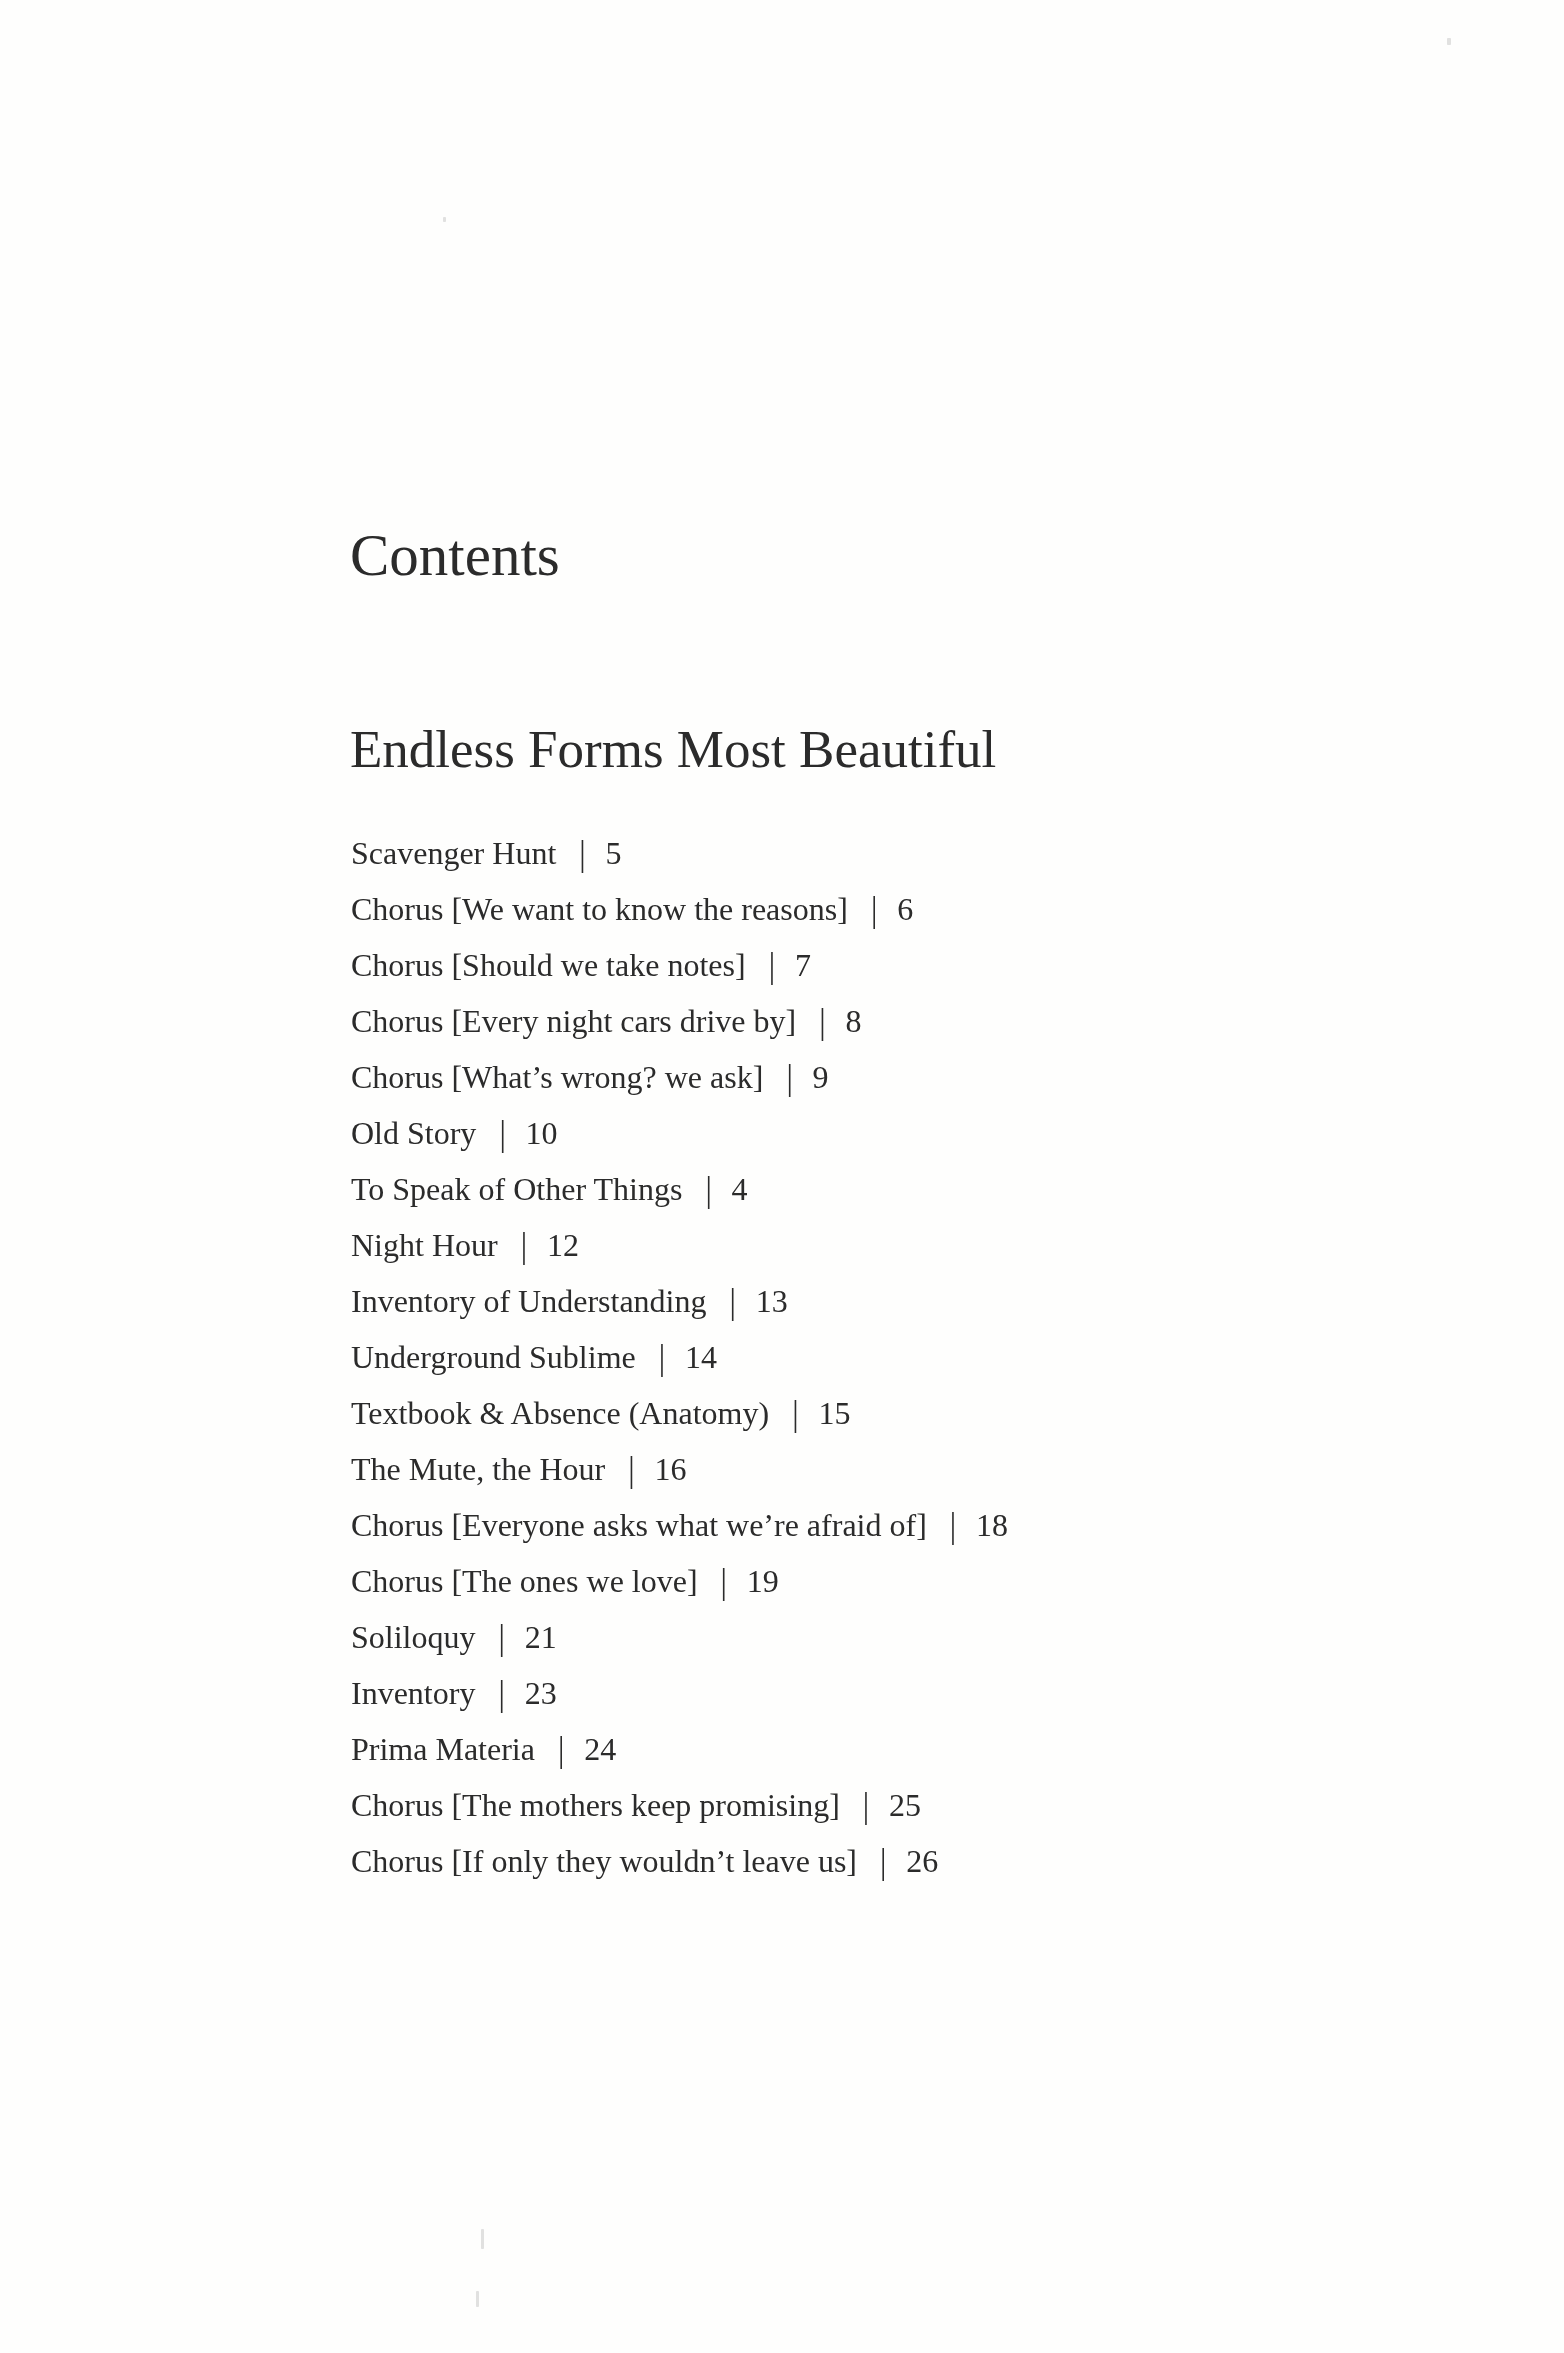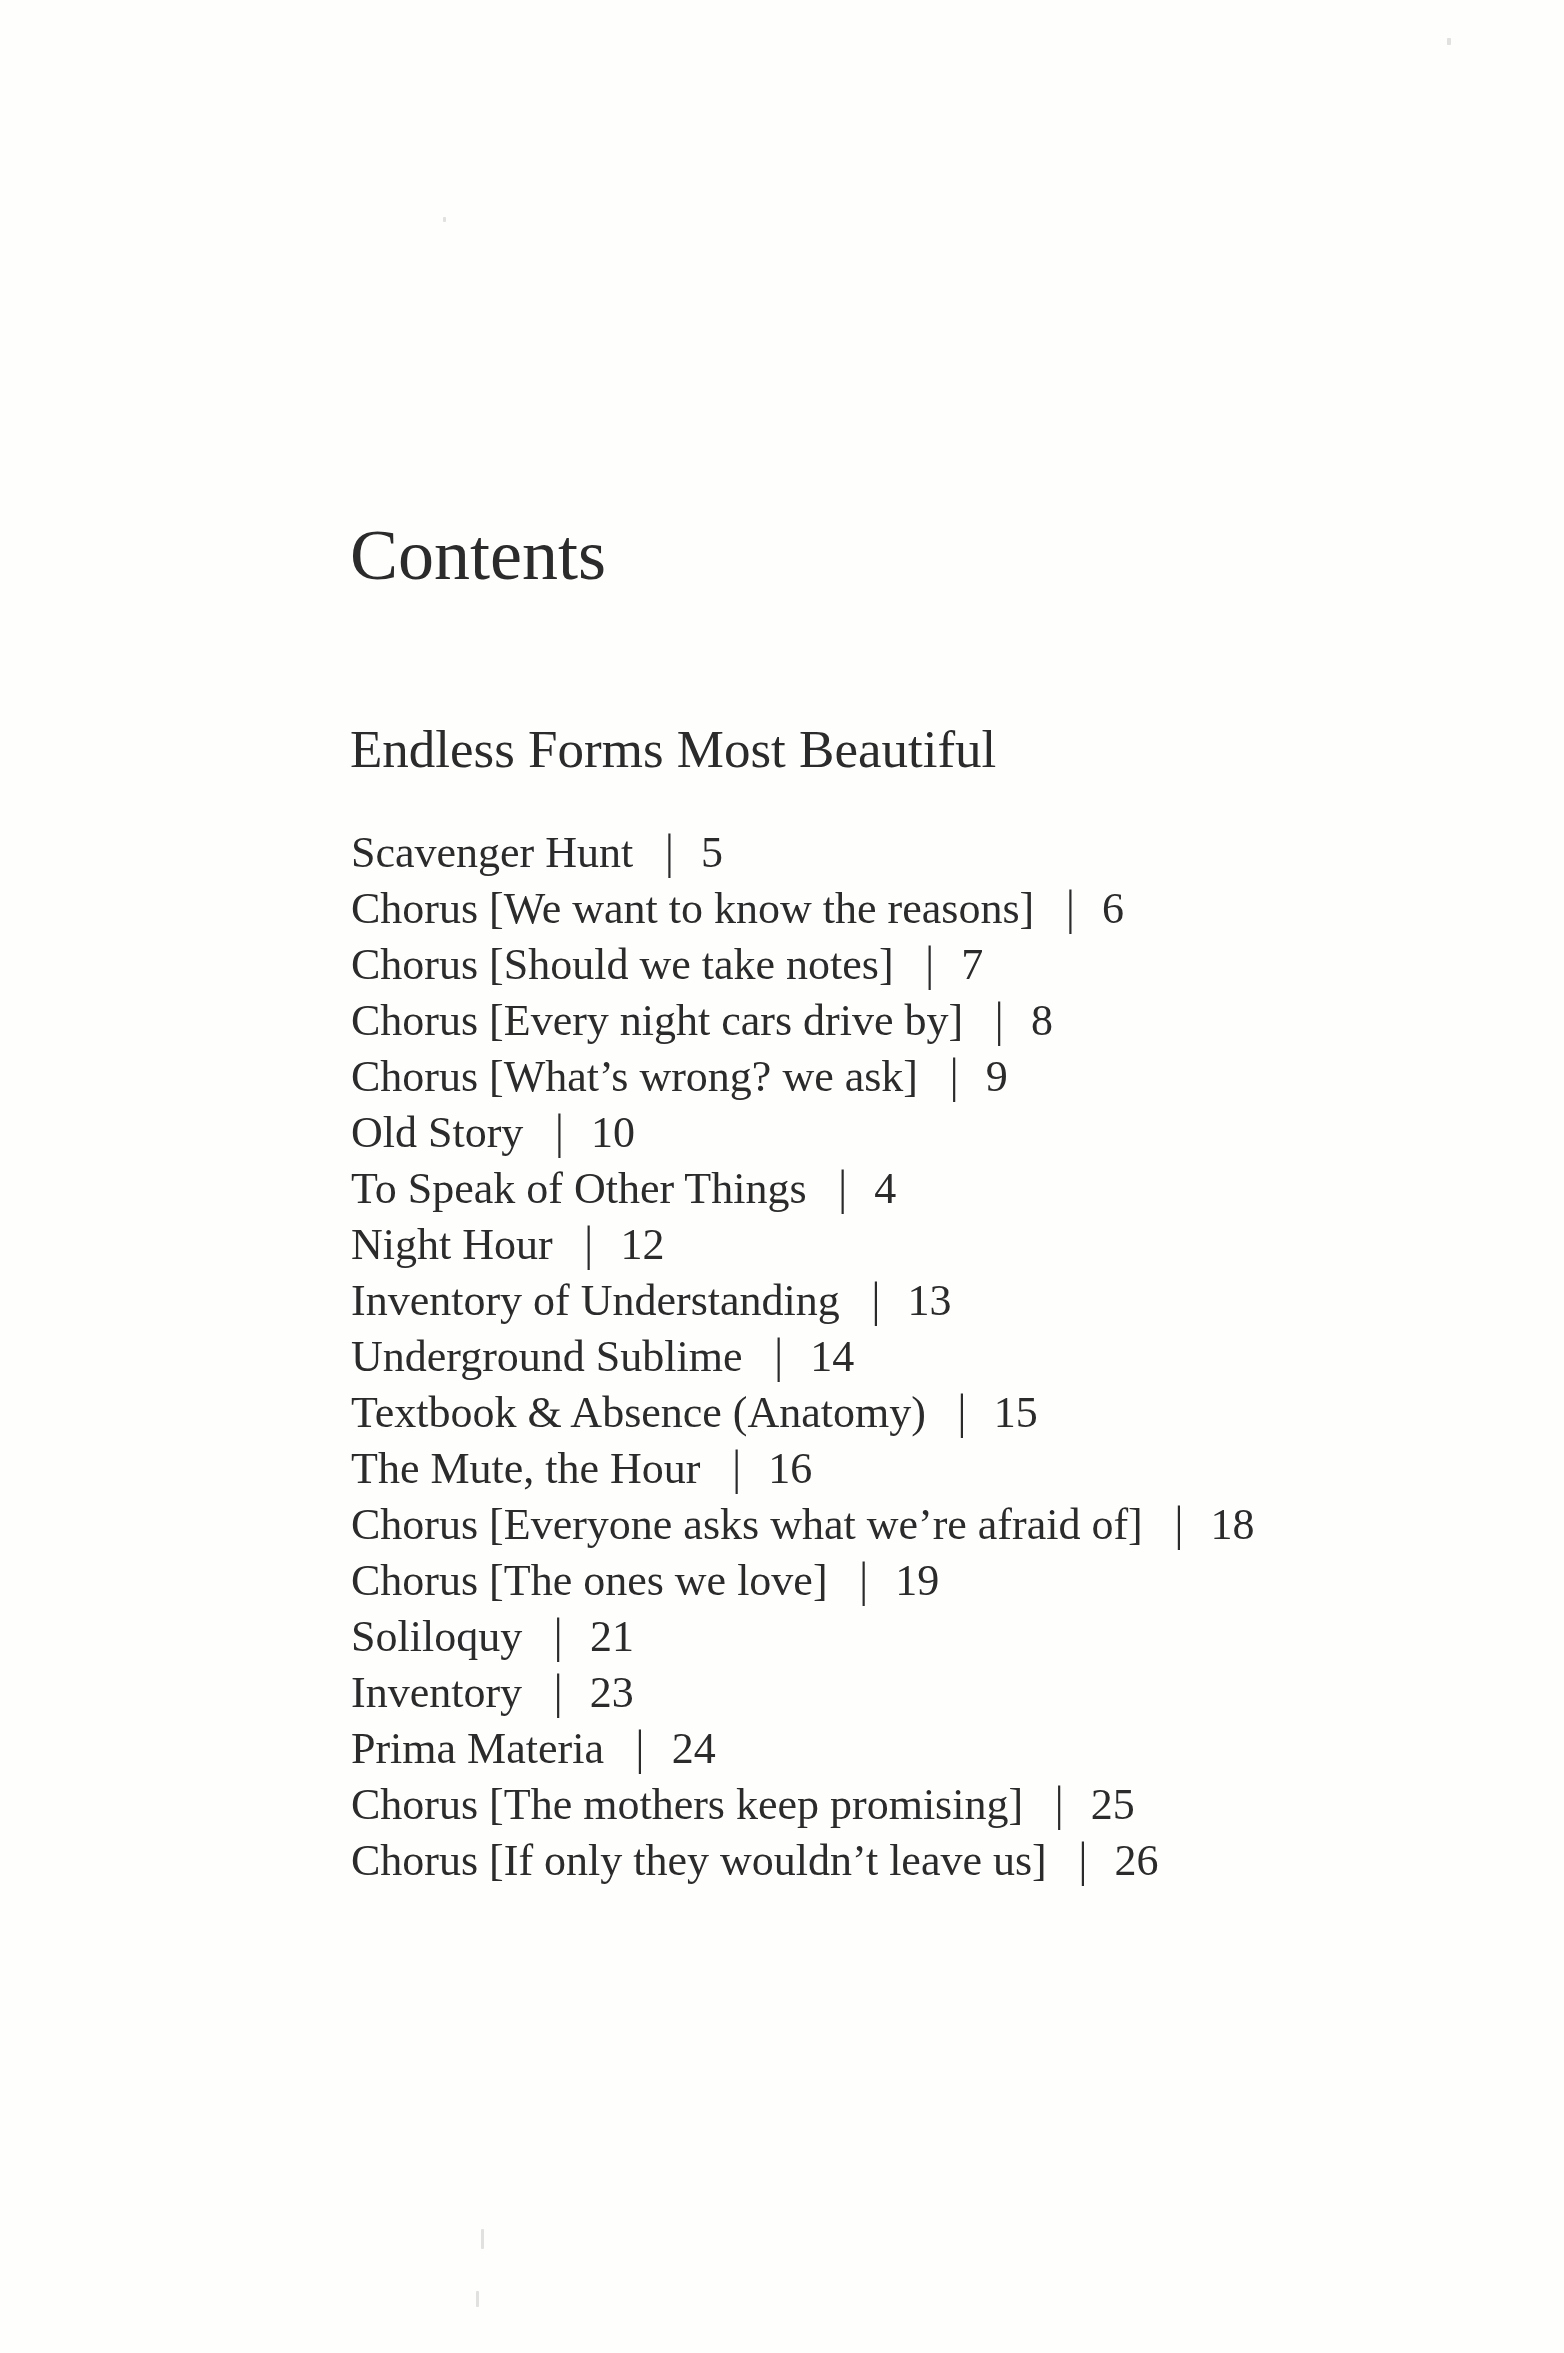--- a/index.html
+++ b/index.html
@@ -19,21 +19,21 @@
     position: absolute;
     left: 0; top: 0;
     width: 1564px; height: 2354px;
   }
   .contents-title {
     position: absolute;
     left: 350px;
     top: 526px;
     margin: 0;
     font-weight: normal;
-    font-size: 72px;
+    font-size: 59px;
     line-height: 59px;
     white-space: nowrap;
   }
   .section-title {
     position: absolute;
     left: 350px;
     top: 723px;
     margin: 0;
     font-weight: normal;
     font-size: 53px;
@@ -43,21 +43,21 @@
   .toc-list {
     position: absolute;
     left: 351px;
     top: 825px;
     margin: 0;
     padding: 0;
     list-style: none;
   }
   .toc-entry {
     display: block;
-    font-size: 44px;
+    font-size: 32px;
     line-height: 56px;
     height: 56px;
     white-space: nowrap;
   }
   .toc-entry .sep {
     display: inline-block;
     margin: 0 0.62em 0 0.72em;
     font-weight: normal;
     transform: scaleY(1.12);
     transform-origin: 50% 60%;

